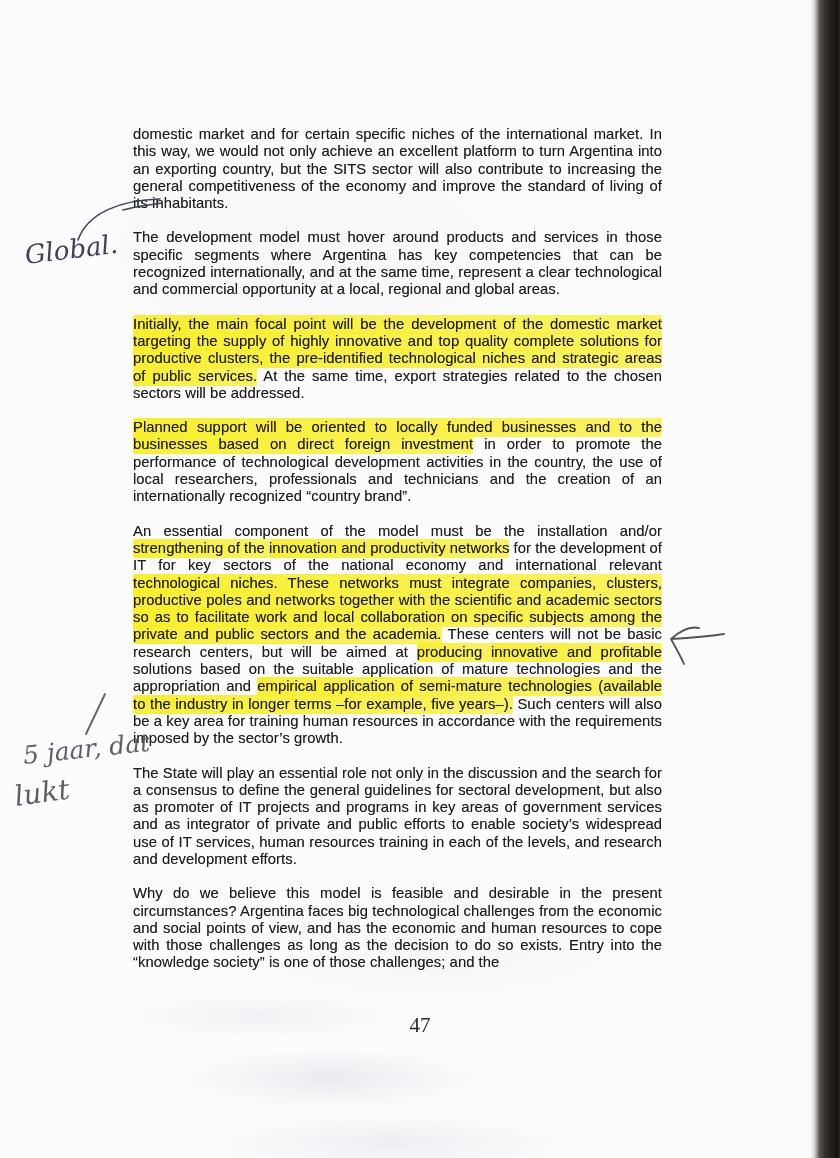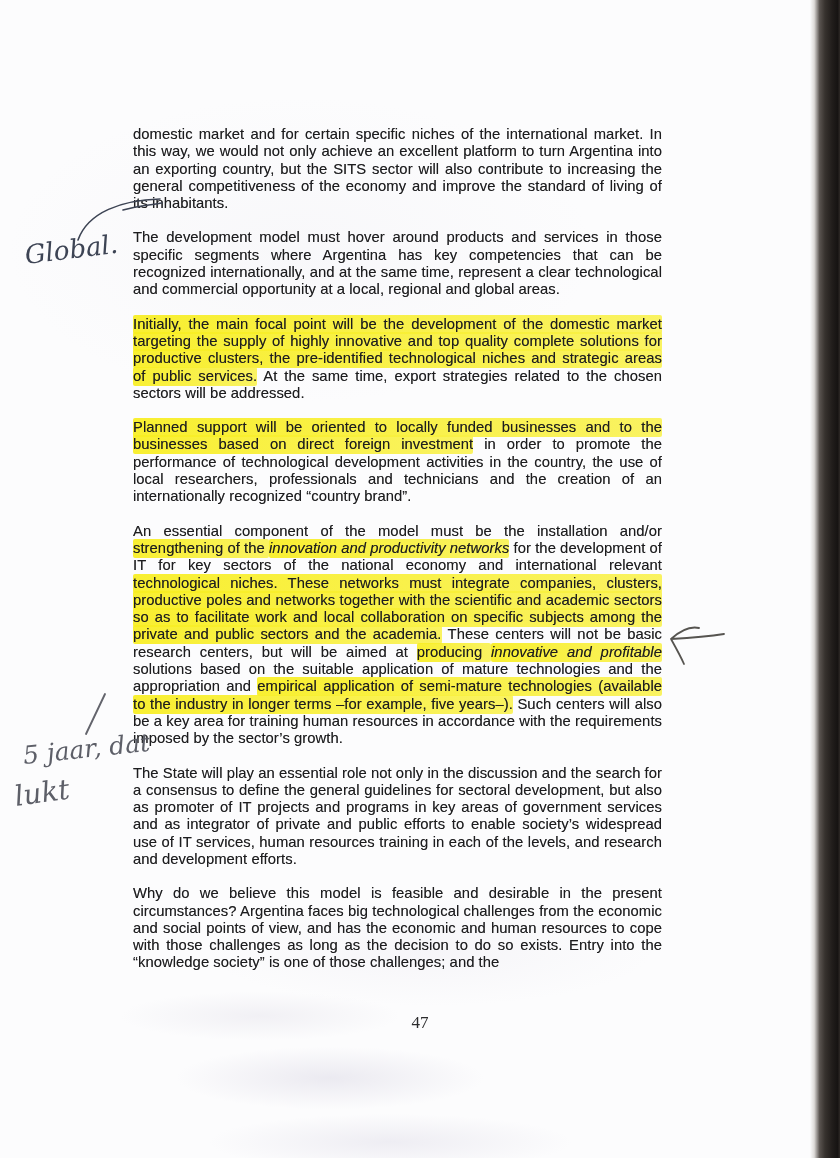--- a/index.html
+++ b/index.html
@@ -19,24 +19,24 @@
     font-size:14.8px;line-height:17.3px;color:#1d1d1f;
     text-align:justify;letter-spacing:0.05px;
     text-shadow:0 0 0.4px rgba(20,20,20,0.5);
   }
   .textcol p{margin:0 0 17px 0;}
   .hl{
     background:linear-gradient(97deg, rgba(248,238,32,0.92), rgba(249,241,70,0.85));
     padding:1px 0 2px;border-radius:2px;
     -webkit-box-decoration-break:clone;box-decoration-break:clone;margin-top:8px;
   }
-  .it{font-style:italic;}
+  .it{}
   .pagenum{
     position:absolute;top:1013px;left:0;width:840px;text-align:center;
-    font-family:"Liberation Serif",serif;font-size:17px;color:#2a2a2c;
+    font-family:"Liberation Serif",serif;font-size:21px;color:#2a2a2c;
   }
   .overlay{position:absolute;left:0;top:0;pointer-events:none;}
   .ink{stroke:#3d4454;stroke-width:1.6;fill:none;stroke-linecap:round;}
   .pen{stroke:#565450;stroke-width:1.8;fill:none;stroke-linecap:round;}
   .pencil{stroke:#63646c;stroke-width:1.9;fill:none;stroke-linecap:round;}
   .ink-text{fill:#3d4454;font-family:"DejaVu Serif",serif;font-style:italic;font-size:26px;}
   .pencil-text{fill:#5d5f68;font-family:"DejaVu Serif",serif;font-style:italic;font-size:25px;}
   .pencil-text2{fill:#5d5f68;font-family:"DejaVu Serif",serif;font-style:italic;font-size:28px;}
   .spine{
     position:absolute;top:0;right:0;width:30px;height:1158px;

